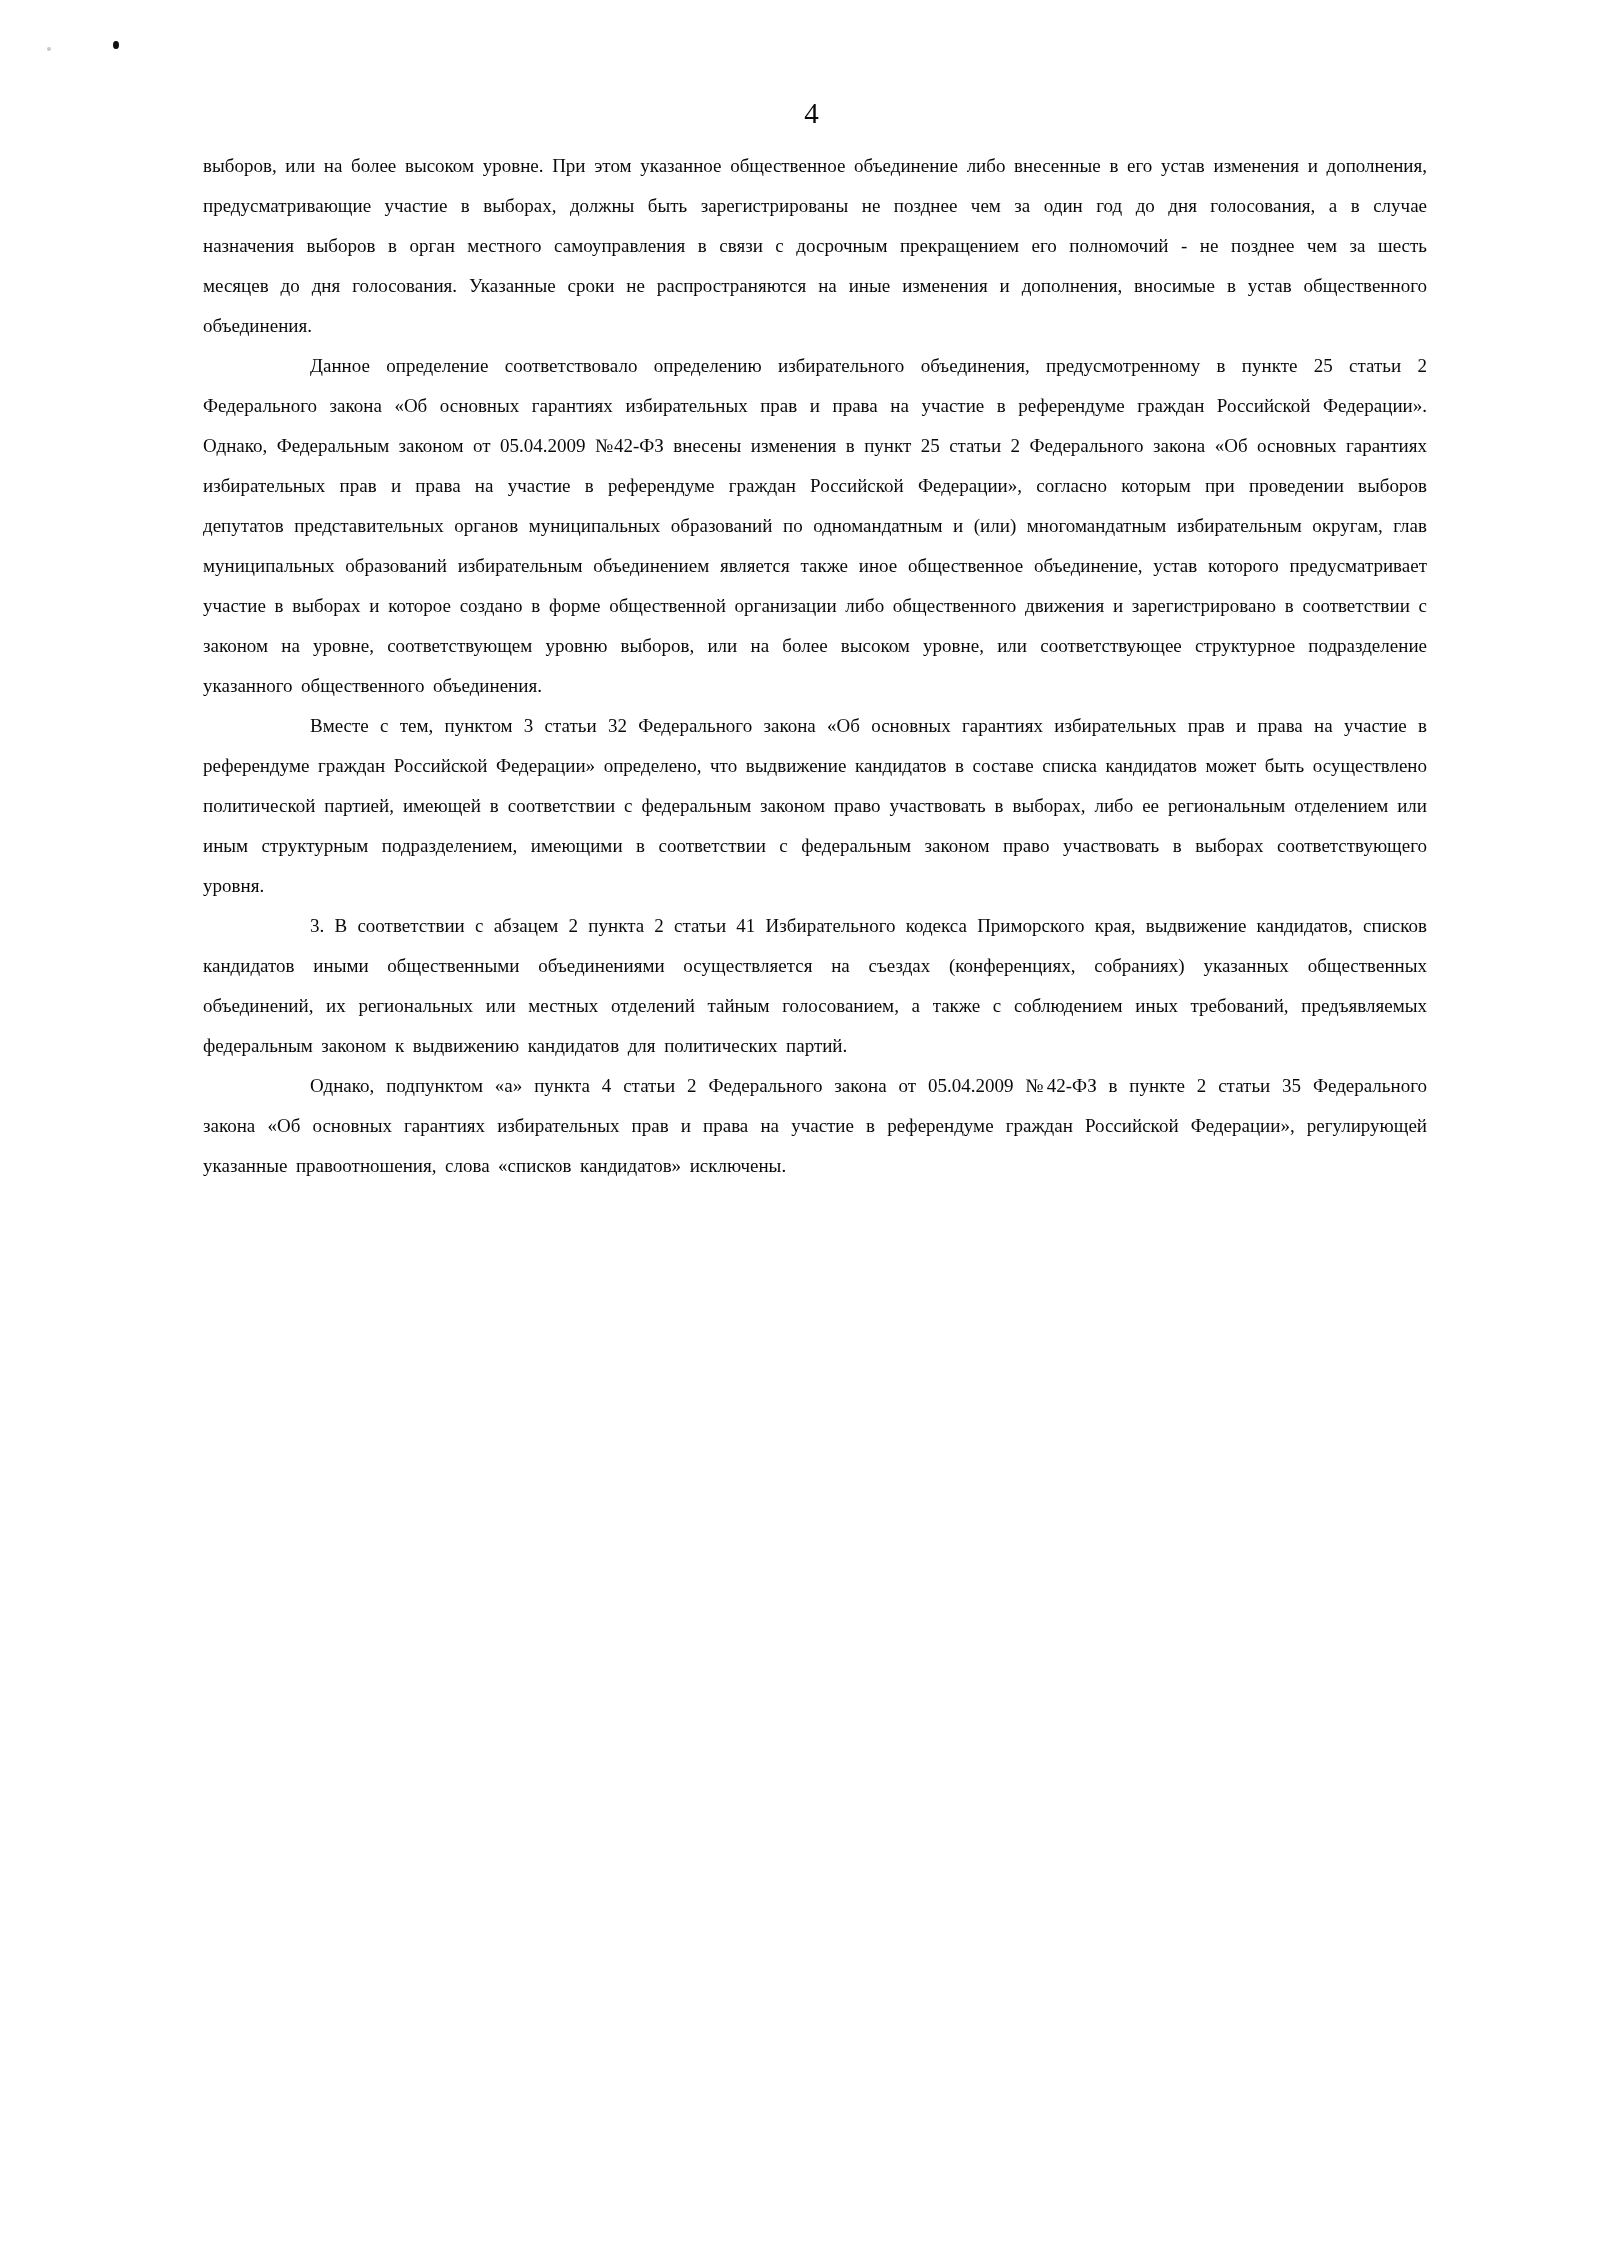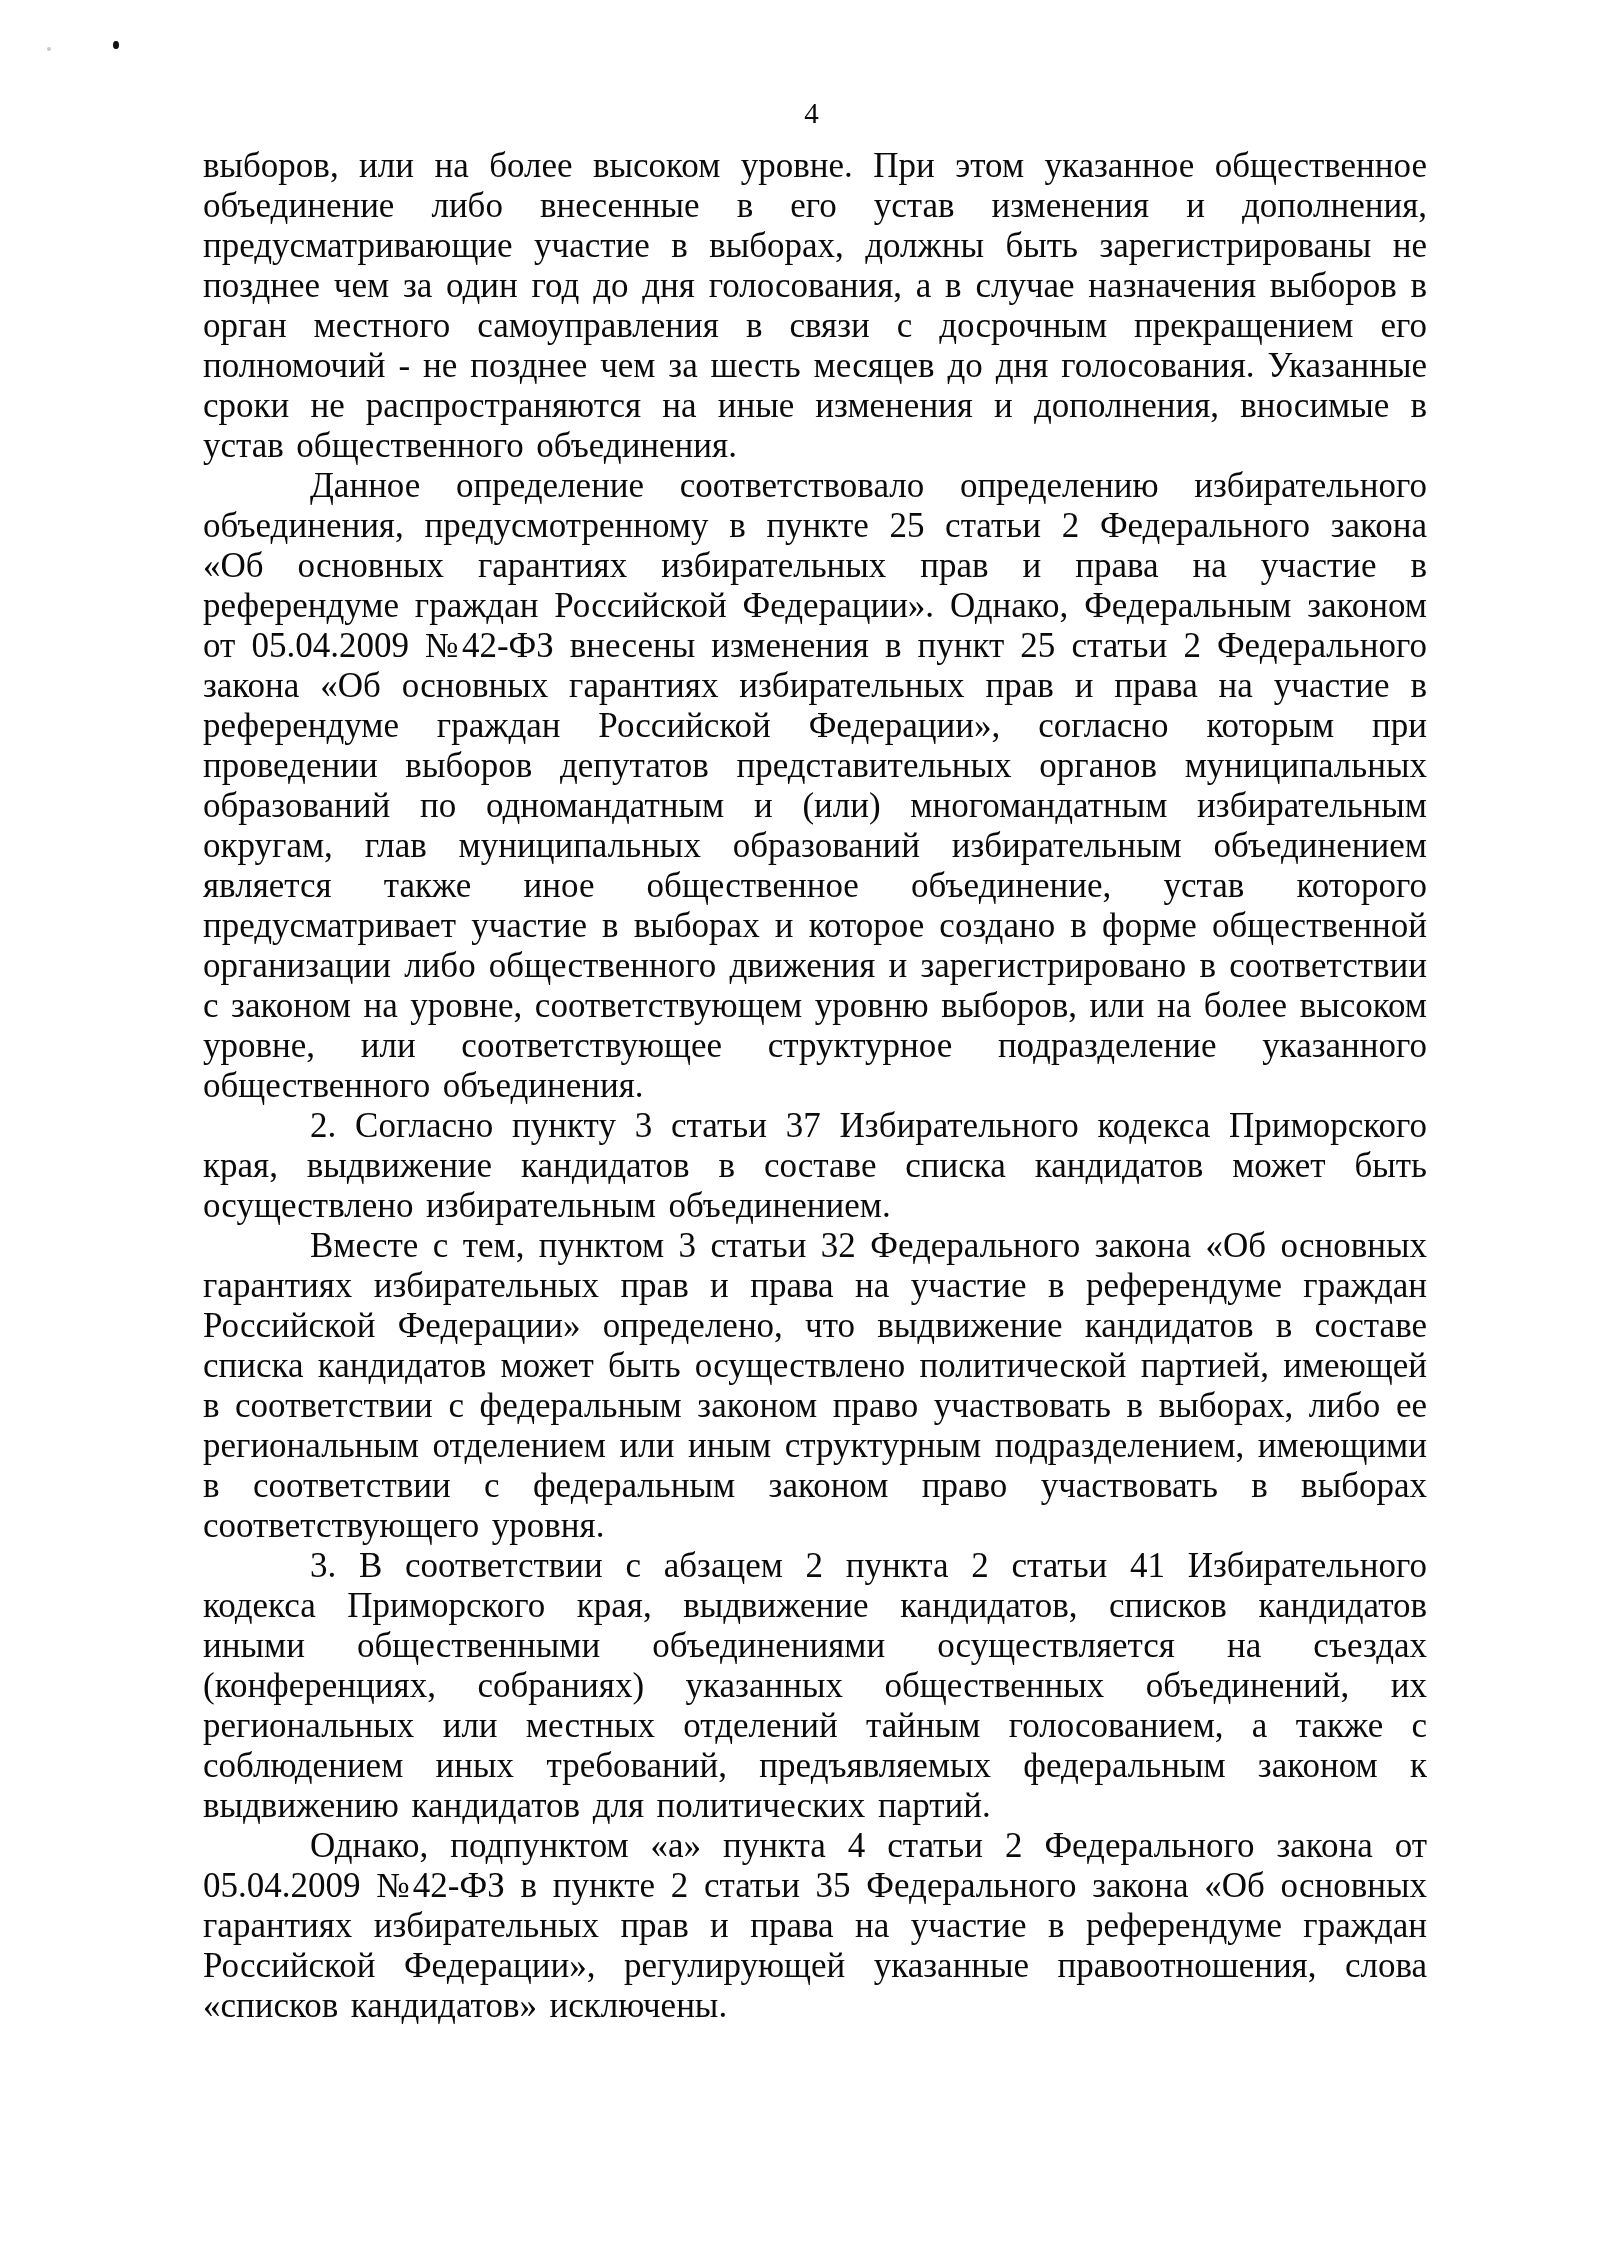--- a/index.html
+++ b/index.html
@@ -24,21 +24,21 @@
     text-align: center;
     font-size: 29px;
     line-height: 32px;
     color: #0a0a0a;
   }
   .body-text {
     position: absolute;
     top: 146px;
     left: 203px;
     width: 1224px;
-    font-size: 35px;
+    font-size: 19px;
     line-height: 40px;
     text-align: justify;
     color: #0a0a0a;
   }
   .para {
     margin: 0;
     padding: 0;
     text-indent: 107px;
     word-spacing: 3.8px;
   }
@@ -69,19 +69,18 @@
 
 <div class="page">
   <div class="speck speck-2"></div>
   <div class="speck speck-1"></div>
 
   <div class="page-number">4</div>
 
   <div class="body-text">
     <p class="para no-indent">выборов, или на более высоком уровне. При этом указанное общественное объединение либо внесенные в его устав изменения и дополнения, предусматривающие участие в выборах, должны быть зарегистрированы не позднее чем за один год до дня голосования, а в случае назначения выборов в орган местного самоуправления в связи с досрочным прекращением его полномочий - не позднее чем за шесть месяцев до дня голосования. Указанные сроки не распространяются на иные изменения и дополнения, вносимые в устав общественного объединения.</p>
     <p class="para">Данное определение соответствовало определению избирательного объединения, предусмотренному в пункте 25 статьи 2 Федерального закона «Об основных гарантиях избирательных прав и права на участие в референдуме граждан Российской Федерации». Однако, Федеральным законом от 05.04.2009 №42-ФЗ внесены изменения в пункт 25 статьи 2 Федерального закона «Об основных гарантиях избирательных прав и права на участие в референдуме граждан Российской Федерации», согласно которым при проведении выборов депутатов представительных органов муниципальных образований по одномандатным и (или) многомандатным избирательным округам, глав муниципальных образований избирательным объединением является также иное общественное объединение, устав которого предусматривает участие в выборах и которое создано в форме общественной организации либо общественного движения и зарегистрировано в соответствии с законом на уровне, соответствующем уровню выборов, или на более высоком уровне, или соответствующее структурное подразделение указанного общественного объединения.</p>
-    <p class="para">2. Согласно пункту 3 статьи 37 Избирательного кодекса Приморского края, выдвижение кандидатов в составе списка кандидатов может быть осуществлено избирательным объединением.</p>
     <p class="para">Вместе с тем, пунктом 3 статьи 32 Федерального закона «Об основных гарантиях избирательных прав и права на участие в референдуме граждан Российской Федерации» определено, что выдвижение кандидатов в составе списка кандидатов может быть осуществлено политической партией, имеющей в соответствии с федеральным законом право участвовать в выборах, либо ее региональным отделением или иным структурным подразделением, имеющими в соответствии с федеральным законом право участвовать в выборах соответствующего уровня.</p>
     <p class="para">3. В соответствии с абзацем 2 пункта 2 статьи 41 Избирательного кодекса Приморского края, выдвижение кандидатов, списков кандидатов иными общественными объединениями осуществляется на съездах (конференциях, собраниях) указанных общественных объединений, их региональных или местных отделений тайным голосованием, а также с соблюдением иных требований, предъявляемых федеральным законом к выдвижению кандидатов для политических партий.</p>
     <p class="para">Однако, подпунктом «а» пункта 4 статьи 2 Федерального закона от 05.04.2009 №42-ФЗ в пункте 2 статьи 35 Федерального закона «Об основных гарантиях избирательных прав и права на участие в референдуме граждан Российской Федерации», регулирующей указанные правоотношения, слова «списков кандидатов» исключены.</p>
   </div>
 </div>
 
 
 </body></html>

